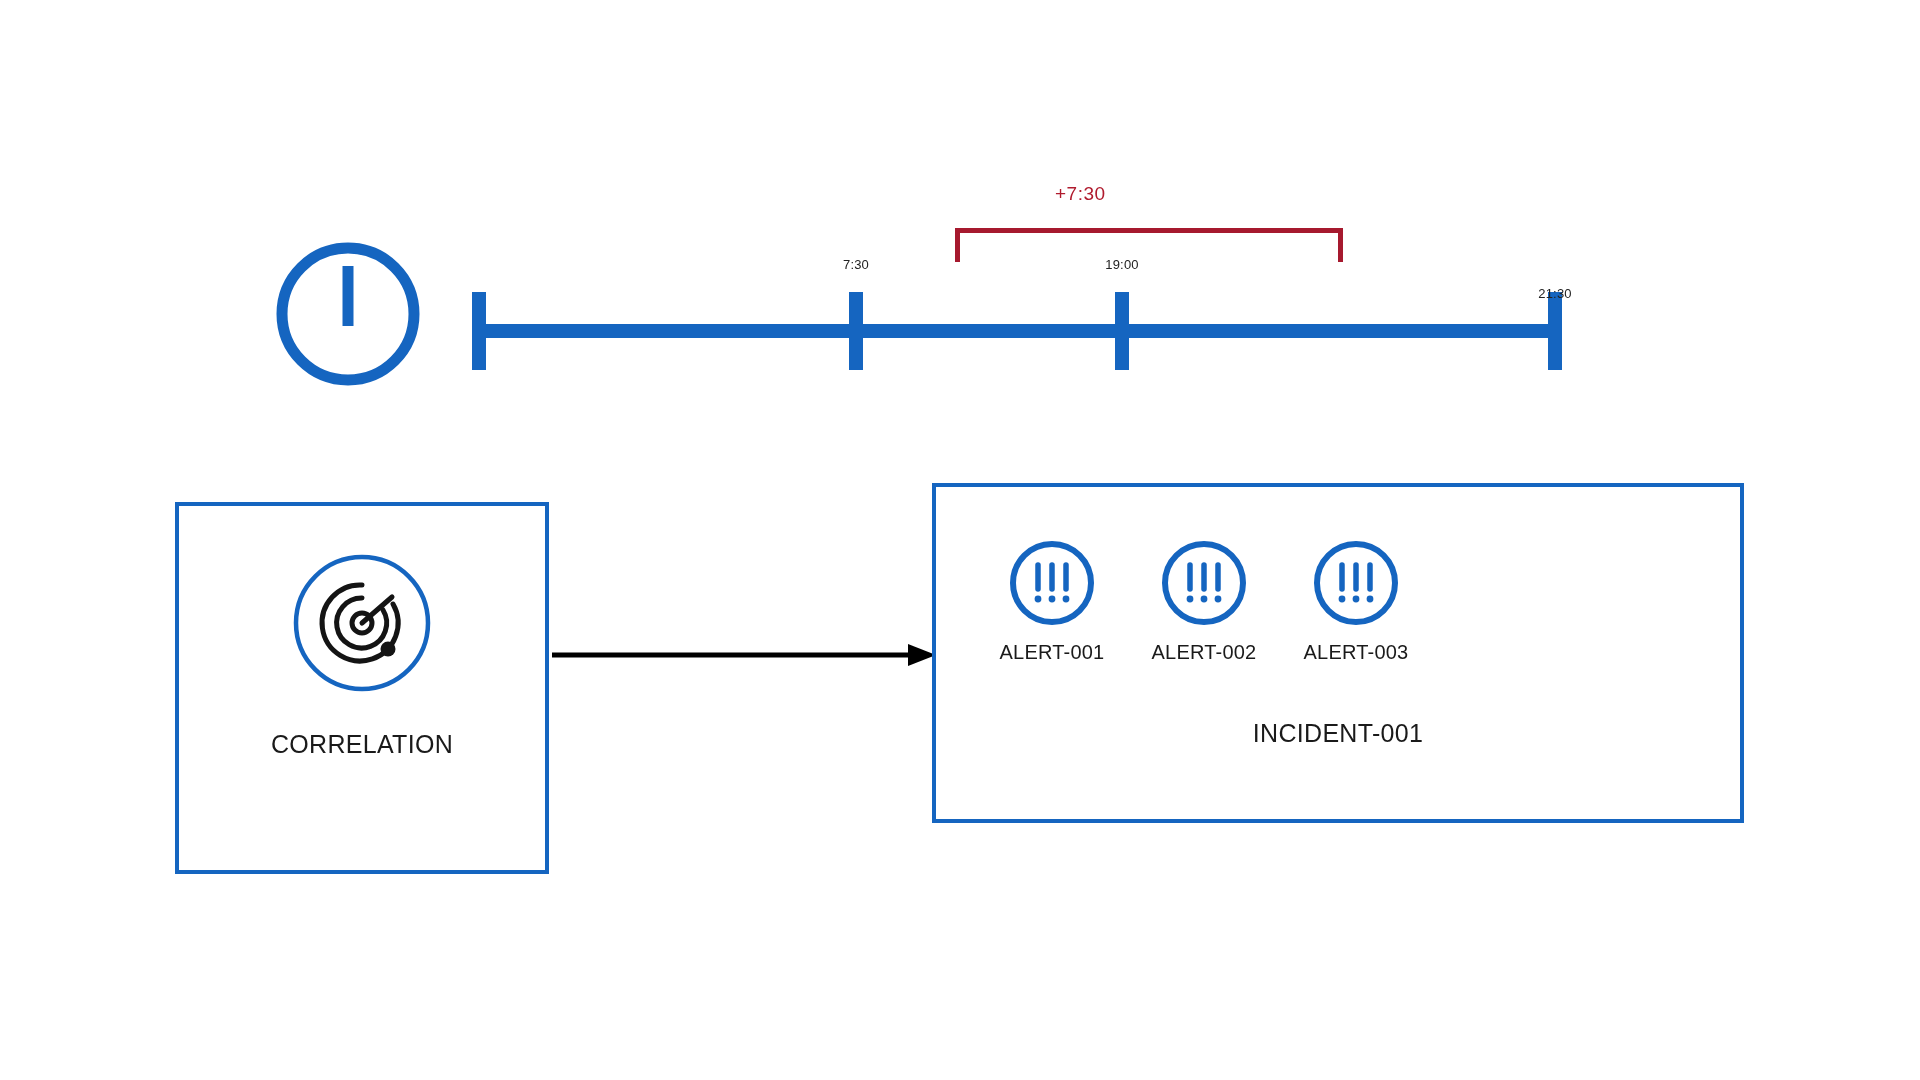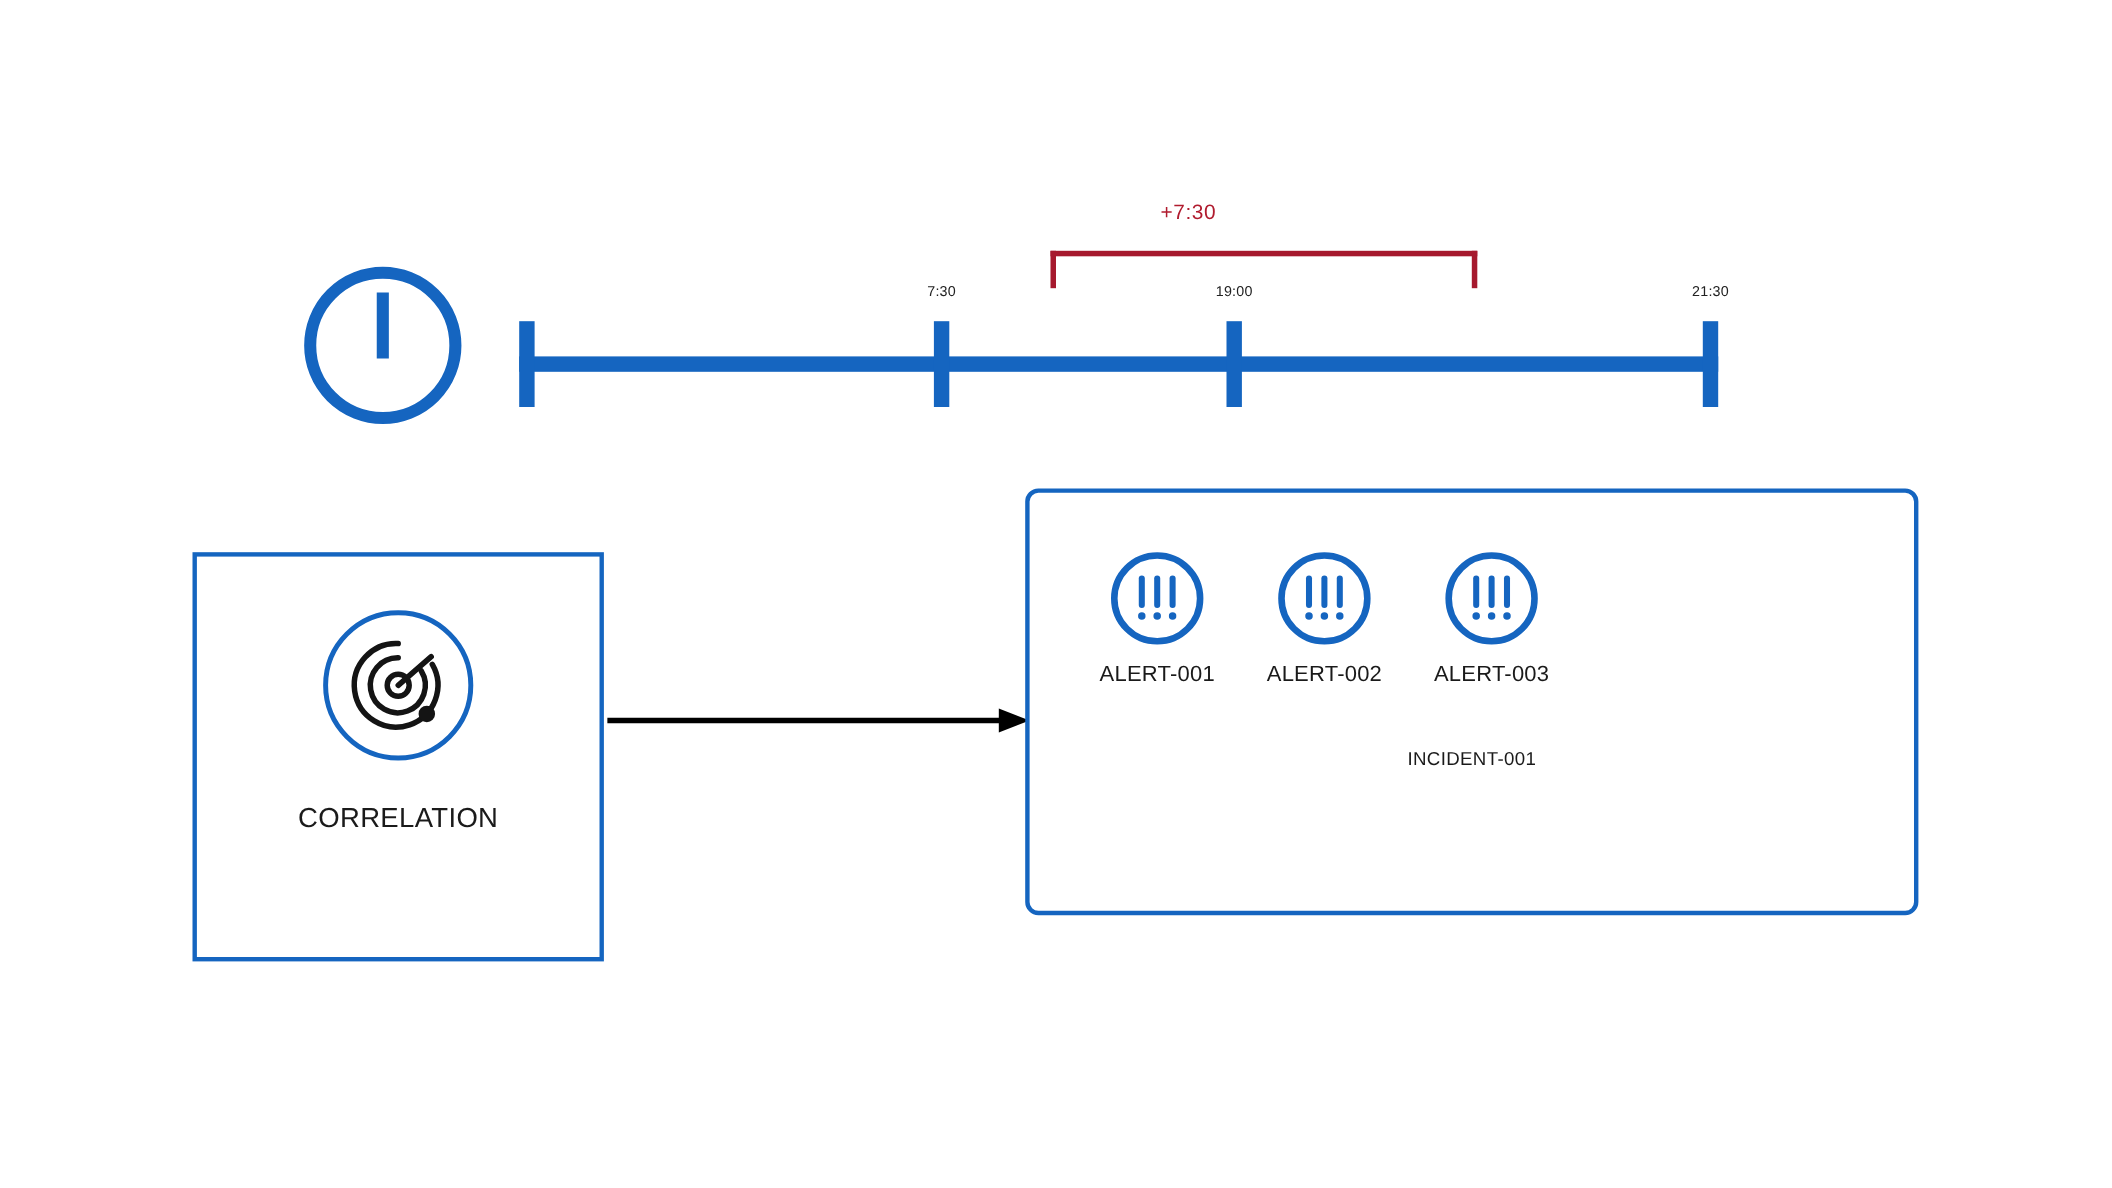--- a/index.html
+++ b/index.html
@@ -102,24 +102,23 @@
   #engine-box {
     left: 175px;
     top: 470px;
     width: 374px;
     height: 372px;
     margin-top: 32px;
   }
 
   #incident-box {
     left: 932px;
-    top: 444px;
+    top: 483px;
     width: 812px;
-    height: 388px;
-    border-radius: 12px;
+    height: 340px;
   }
 
   .engine-icon-circle {
     position: absolute;
     left: 50%;
     top: 48px;
     transform: translateX(-50%);
     width: 138px;
     height: 138px;
   }
@@ -173,21 +172,21 @@
     white-space: nowrap;
     letter-spacing: 0.2px;
   }
 
   .incident-label {
     position: absolute;
     left: 0;
     right: 0;
     top: 232px;
     text-align: center;
-    font-size: 17px;
+    font-size: 25px;
     color: #1a1a1a;
     letter-spacing: 0.3px;
   }
 </style>
 </head>
 <body>
 
 <div id="canvas">
 
   <div class="clock-icon">
@@ -204,21 +203,21 @@
 
     <div class="tl-axis"></div>
 
     <div class="tl-tick" style="left:12px;"></div>
     <div class="tl-tick" style="left:389px;"></div>
     <div class="tl-tick" style="left:655px;"></div>
     <div class="tl-tick" style="left:1088px;"></div>
 
     <div class="tl-tick-label" style="left:396px;">7:30</div>
     <div class="tl-tick-label" style="left:662px;">19:00</div>
-    <div class="tl-tick-label" style="left:1095px;">21:30</div>
+    <div class="tl-tick-label" style="left:1095px;margin-top:29px;">21:30</div>
   </div>
 
   <div class="box" id="engine-box">
     <div class="engine-icon-circle">
       <svg viewBox="0 0 138 138" width="138" height="138">
         <circle cx="69" cy="69" r="66" fill="none" stroke="#1565C0" stroke-width="4.5"></circle>
 
         <path d="M69,31 A38,38 0 1 0 100,50" fill="none" stroke="#141414" stroke-width="5" stroke-linecap="round"></path>
         <path d="M69,44 A25,25 0 1 0 90,56" fill="none" stroke="#141414" stroke-width="5" stroke-linecap="round"></path>
         <circle cx="69" cy="69" r="10" fill="none" stroke="#141414" stroke-width="5"></circle>

